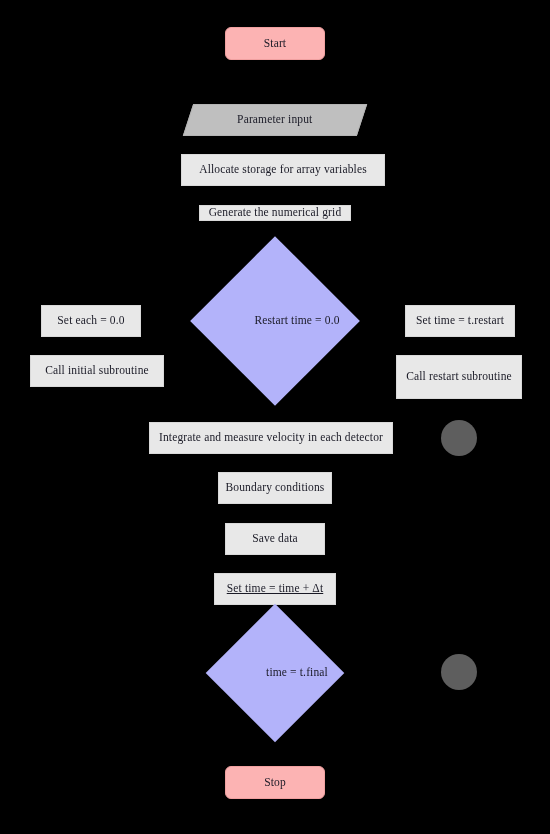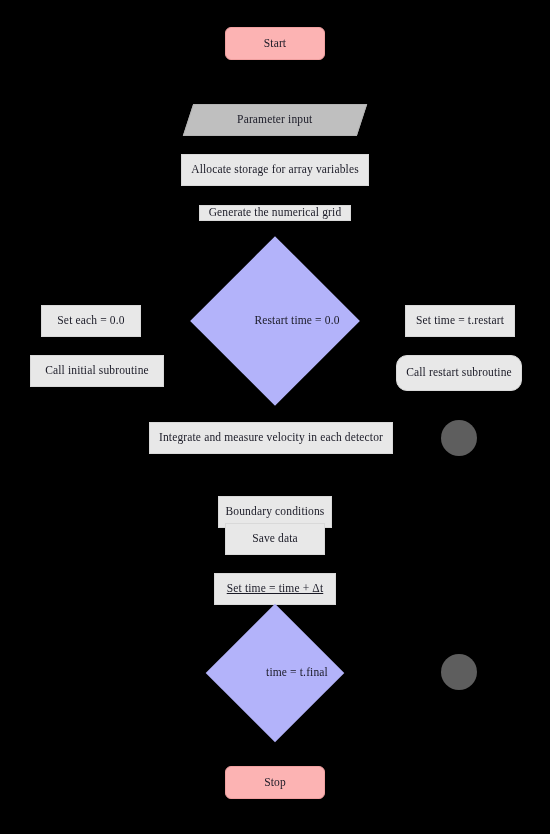--- a/index.html
+++ b/index.html
@@ -89,47 +89,47 @@
 </head>
 <body>
 
 <div id="flow-canvas">
     <div class="node node-terminal" style="left: 225px; top: 27px; width: 100px; height: 33px;">
       <span class="node-label">Start</span>
     </div>
     <div class="node node-io" style="left: 188px; top: 104px; width: 174px; height: 32px;">
       <span class="node-label">Parameter input</span>
     </div>
-    <div class="node node-process" style="left: 181px; top: 154px; width: 188px; height: 32px;">
+    <div class="node node-process" style="left: 181px; top: 154px; width: 204px; height: 32px;">
       <span class="node-label">Allocate storage for array variables</span>
     </div>
     <div class="node node-process" style="left: 199px; top: 205px; width: 152px; height: 16px;">
       <span class="node-label">Generate the numerical grid</span>
     </div>
     <div class="node node-decision" style="left: 215px; top: 261px; width: 120px; height: 120px;">
       <div class="diamond-shape"></div>
       <span class="node-label">Restart time = 0.0</span>
     </div>
     <div class="node node-process" style="left: 41px; top: 305px; width: 100px; height: 32px;">
       <span class="node-label">Set each = 0.0</span>
     </div>
     <div class="node node-process" style="left: 405px; top: 305px; width: 110px; height: 32px;">
       <span class="node-label">Set time = t.restart</span>
     </div>
     <div class="node node-process" style="left: 30px; top: 355px; width: 134px; height: 32px;">
       <span class="node-label">Call initial subroutine</span>
     </div>
-    <div class="node node-process" style="left: 396px; top: 355px; width: 126px; height: 36px; border-radius: 11px;">
+    <div class="node node-process" style="left: 396px; top: 355px; width: 126px; height: 44px;">
       <span class="node-label">Call restart subroutine</span>
     </div>
     <div class="node node-process" style="left: 149px; top: 422px; width: 244px; height: 32px;">
       <span class="node-label">Integrate and measure velocity in each detector</span>
     </div>
     <div class="node node-connector" style="left: 441px; top: 420px; width: 36px; height: 36px;"></div>
-    <div class="node node-process" style="left: 218px; top: 472px; width: 114px; height: 32px; margin-top: 24px;">
+    <div class="node node-process" style="left: 218px; top: 472px; width: 114px; height: 32px;">
       <span class="node-label">Boundary conditions</span>
     </div>
     <div class="node node-process" style="left: 225px; top: 523px; width: 100px; height: 32px;">
       <span class="node-label">Save data</span>
     </div>
     <div class="node node-process" style="left: 214px; top: 573px; width: 122px; height: 32px; text-decoration: underline;">
       <span class="node-label">Set time = time + Δt</span>
     </div>
     <div class="node node-decision" style="left: 226px; top: 624px; width: 98px; height: 98px;">
       <div class="diamond-shape"></div>

